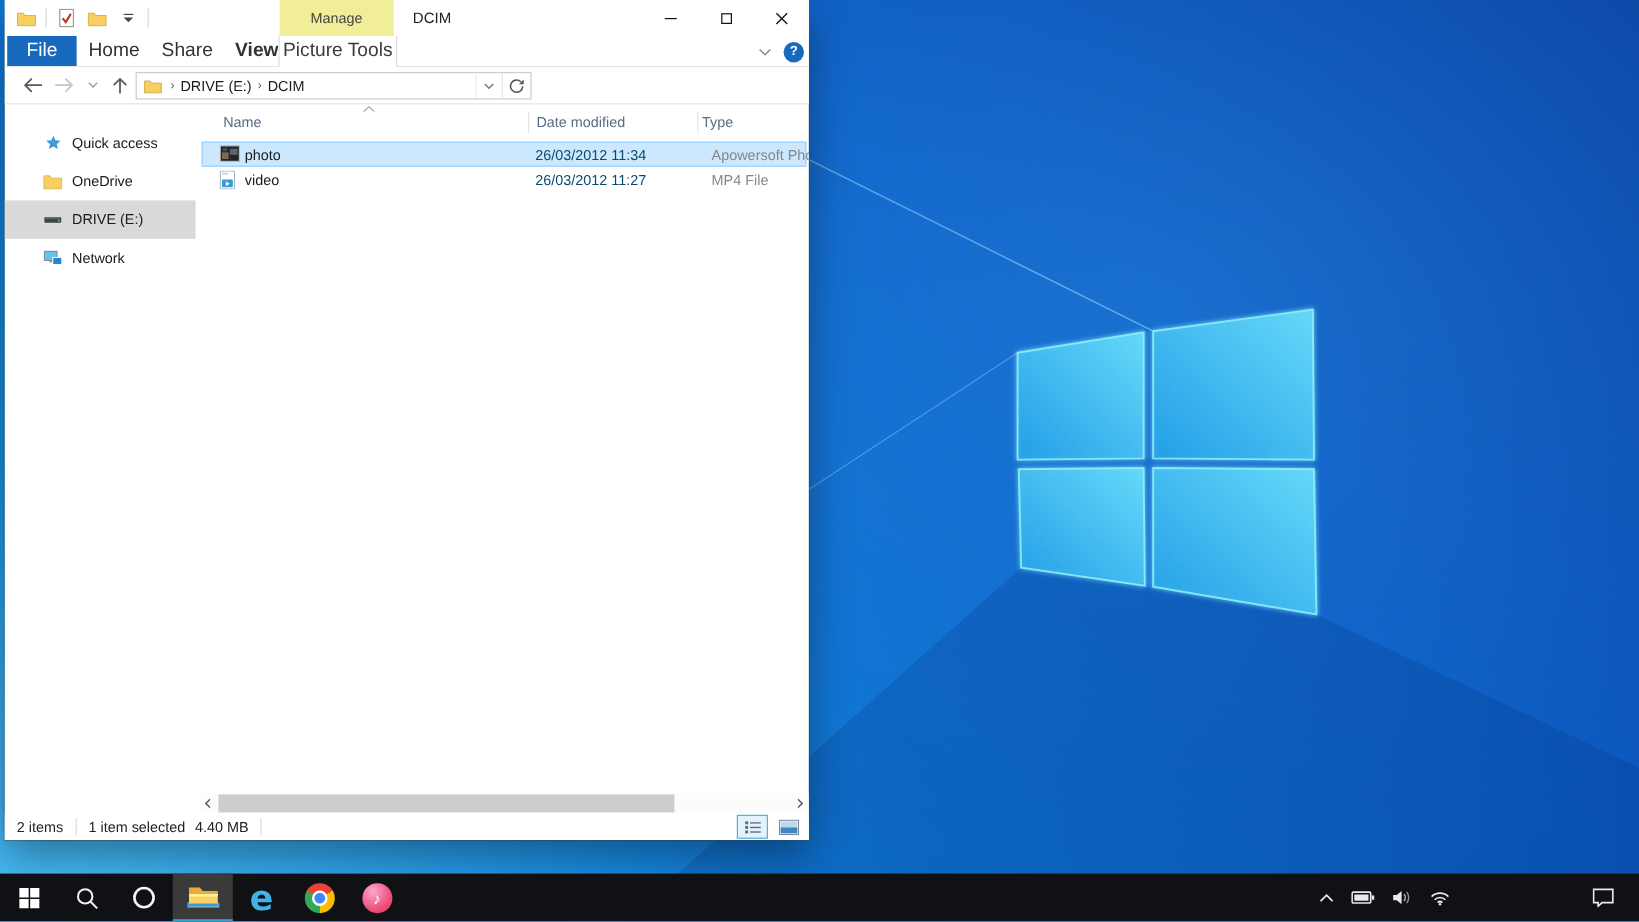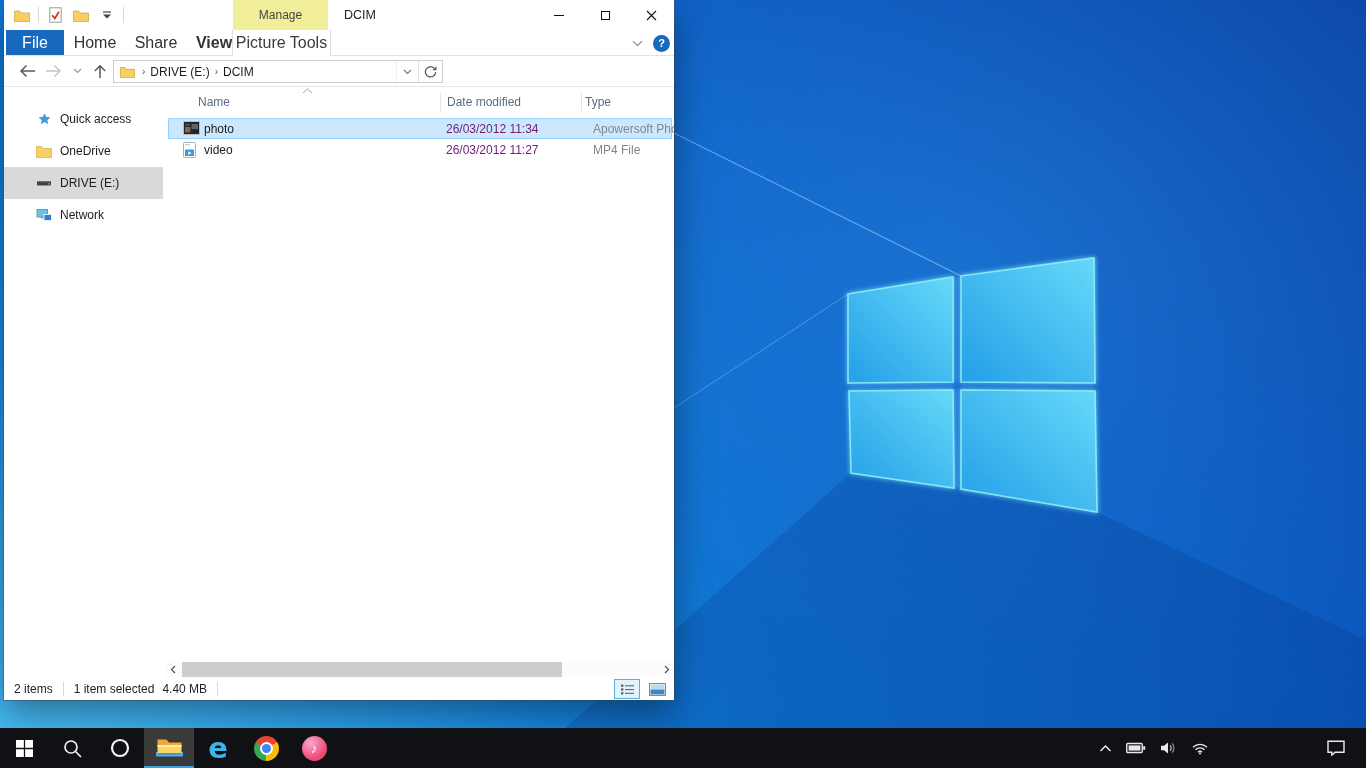--- a/index.html
+++ b/index.html
@@ -65,30 +65,30 @@
   .main { position:absolute; left:0; top:88px; width:670px; bottom:22px; display:flex; }
   .sidebar { width:162px; padding-top:15px; }
   .side-item { position:relative; height:32px; display:flex; align-items:center; padding-left:32px; gap:8px; }
   .side-item.selected { background:var(--sidebar-selected,#d9d9d9); width:159px; }
   .side-icon { width:16px; height:16px; display:flex; align-items:center; justify-content:center; }
   .side-label { color:#1b1b1b; }
 
   .filepane { position:relative; flex:1; overflow:hidden; }
   .col-headers { position:relative; height:28px; color:#5a6c84; }
   .colh { position:absolute; top:7px; }
-  .colh-name { left:32px; } .colh-date { left:281px; } .colh-type { left:419px; }
+  .colh-name { left:20px; } .colh-date { left:281px; } .colh-type { left:419px; }
   .col-div { position:absolute; top:5px; width:1px; height:18px; background:#e4e4e4; }
   .col-div-1 { left:274px; } .col-div-2 { left:415px; }
   .sort-caret { position:absolute; left:136px; top:0px; }
 
   .rows { position:absolute; left:0; top:30px; right:0; }
   .frow { position:relative; height:21px; display:flex; align-items:center; white-space:nowrap;text-align:center; }
   .frow .ficon { position:absolute; left:17px; top:3px; }
   .fname { position:absolute; left:38px; color:#1b1b1b; }
-  .fdate { position:absolute; left:280px; color:#701a75; }
+  .fdate { position:absolute; left:280px; color:#0c4a6e; }
   .ftype { position:absolute; left:427px; color:#83878d; }
   .frow.selected { background:var(--selection-fill,#cce8ff); outline:1px solid var(--selection-border,#99d1ff); outline-offset:-1px; margin:0 2px; }
   .frow.selected .fname { left:36px; } .frow.selected .ficon{ left:15px; }
   .frow.selected .fdate { left:278px; } .frow.selected .ftype { left:425px; }
 
   .hscroll { position:absolute; left:0; right:0; bottom:0; height:17px; background:#fcfcfc; display:flex; align-items:center; }
   .hs-btn { width:14px; height:17px; border:none; background:none; display:flex; align-items:center; justify-content:center; }
   .hs-track { position:relative; flex:1; height:17px; background:#fcfcfc; }
   .hs-thumb { position:absolute; left:2px; top:1px; width:380px; height:15px; background:#cdcdcd; }
 

